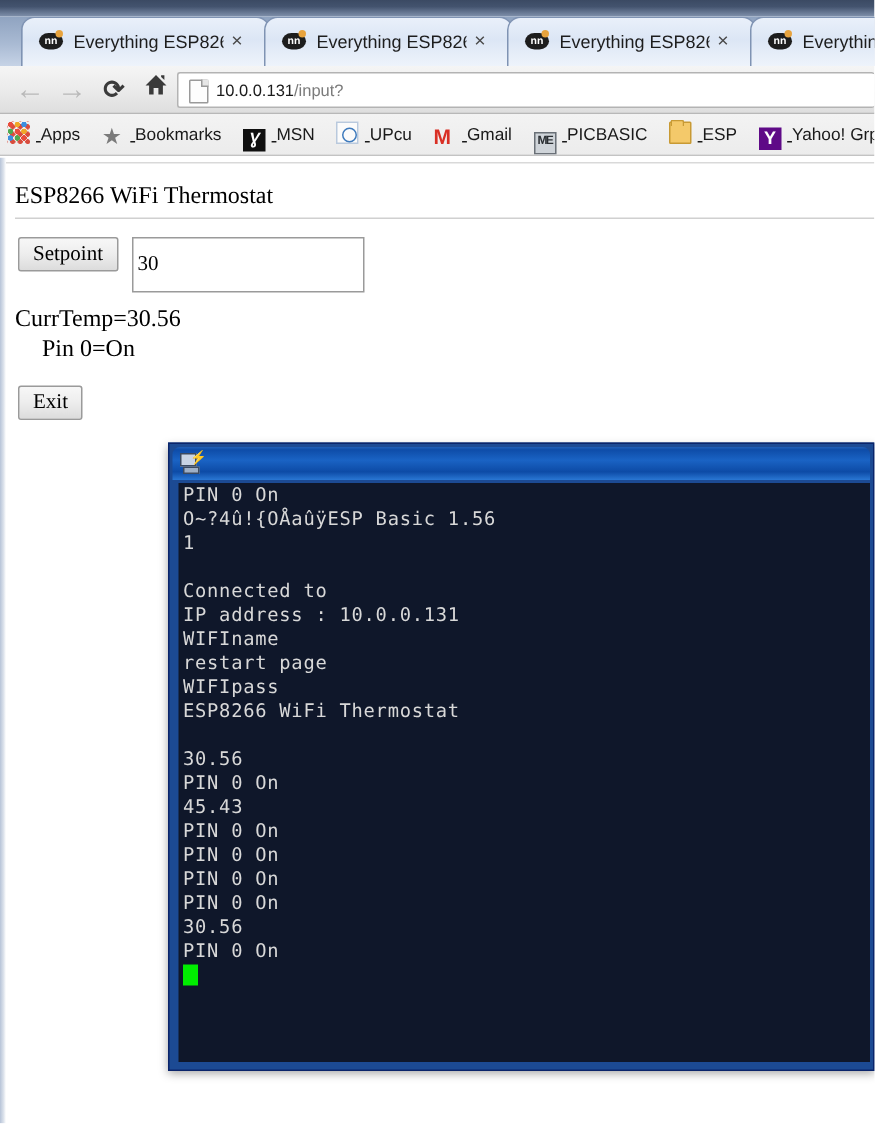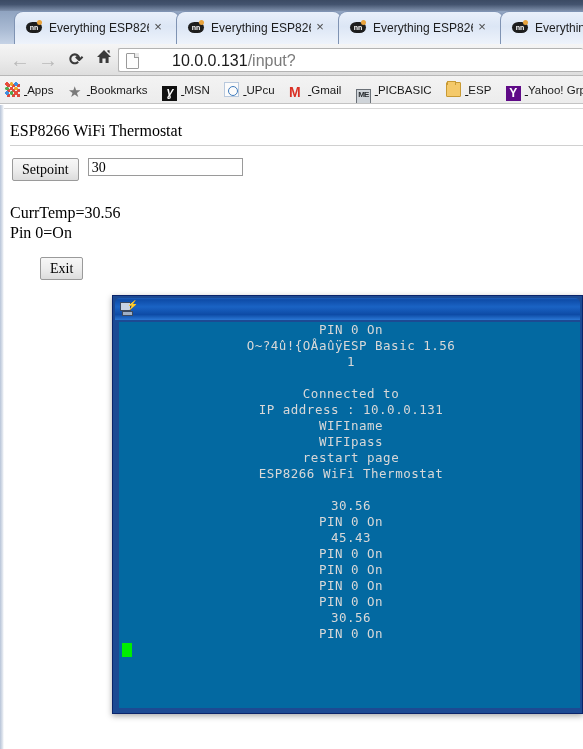--- a/index.html
+++ b/index.html
@@ -45,21 +45,21 @@
   .nav-home{left:92px;}
   .omnibox{position:absolute;left:118px;top:4px;right:0px;height:24px;
      background:#ffffff;border:1px solid #b3b3b3;border-right:none;
      border-radius:2px;box-sizing:border-box;}
   .omnibox .page-ico{position:absolute;left:7px;top:4px;width:11px;height:14px;
      background:#fdfdfd;border:1px solid #9a9a9a;border-radius:1px;}
   .omnibox .page-ico:after{content:"";position:absolute;right:-1px;top:-1px;
      width:4px;height:4px;background:#e6e6e6;border-left:1px solid #9a9a9a;
      border-bottom:1px solid #9a9a9a;}
   .omnibox .url{position:absolute;left:25px;top:2px;height:20px;line-height:20px;
-     font-size:16px;color:#1b1b1b;white-space:nowrap;margin-left:28px;}
+     font-size:11px;color:#1b1b1b;white-space:nowrap;}
   .omnibox .url .dim{color:#7b7b7b;}
 
   .bookmarkbar{position:absolute;left:0;top:76px;width:583px;height:28px;
      background:linear-gradient(to bottom,#f3f3f3 0%,#ececec 100%);
      border-bottom:1px solid #c3c3c3;box-sizing:border-box;
      white-space:nowrap;overflow:hidden;}
   .bm{display:inline-block;height:44px;line-height:28px;vertical-align:top;
      font-size:11.5px;color:#1a1a1a;padding:0 5px;white-space:nowrap;text-decoration:underline;}
   .bm .bmi{display:inline-block;width:15px;height:15px;vertical-align:-3px;
      margin-right:4px;position:relative;}
@@ -109,27 +109,27 @@
      background:#d9d9d9;}
   .pg-title{position:absolute;left:10px;top:17px;font-size:16px;color:#000;
      white-space:nowrap;}
   .pg-rule{position:absolute;left:10px;top:40px;width:573px;height:1px;background:#d0d0d0;}
   .form-row{position:absolute;left:12px;top:53px;height:24px;}
   .btn{display:inline-block;vertical-align:top;height:23px;line-height:21px;
      padding:0 9px;font-size:14px;font-family:"Liberation Serif",serif;color:#000;
      background:linear-gradient(to bottom,#f7f7f7 0%,#ededed 50%,#dcdcdc 100%);
      border:1px solid #9a9a9a;border-radius:2px;box-sizing:border-box;}
   .txtinput{display:inline-block;vertical-align:top;margin-left:5px;
-     width:155px;height:18px;line-height:21px;padding:0 3px;
+     width:155px;height:37px;line-height:21px;padding:0 3px;
      font-size:14px;font-family:"Liberation Serif",serif;color:#000;
      background:#fff;border:1px solid #9a9a9a;box-sizing:border-box;}
   .pg-line{position:absolute;left:10px;font-size:16px;color:#000;white-space:nowrap;}
   .pg-line.l1{top:99px;}
-  .pg-line.l2{top:119px;}
-  .exit-wrap{position:absolute;left:12px;top:152px;margin-left:28px;}
+  .pg-line.l2{top:119px;margin-left:18px;}
+  .exit-wrap{position:absolute;left:12px;top:152px;}
 
   
   #putty{position:absolute;left:112px;top:295px;width:471px;height:419px;
      background:#1c4a93;
      border:1px solid #0a246a;
      box-sizing:border-box;
      box-shadow:0 2px 6px rgba(0,0,0,.35);}
   .putty-titlebar{position:absolute;left:2px;top:2px;right:2px;height:22px;
      background:linear-gradient(to bottom,#1f5fb8 0%,#0e4ca8 8%,#1a63c4 40%,#0d4ba6 75%,#2a77d4 100%);
      border-top-left-radius:5px;border-top-right-radius:5px;}
@@ -137,21 +137,21 @@
   .putty-icon .pc-mon{position:absolute;left:1px;top:1px;width:11px;height:9px;
      background:#c9d4e4;border:1px solid #3c4a60;box-sizing:border-box;}
   .putty-icon .pc-base{position:absolute;left:3px;top:10px;width:11px;height:5px;
      background:#9fb0c6;border:1px solid #3c4a60;box-sizing:border-box;}
   .putty-icon .pc-bolt{position:absolute;left:8px;top:0px;width:6px;height:8px;
      color:#ffd94a;font-size:9px;line-height:8px;}
   .putty-title{position:absolute;left:25px;top:3px;height:17px;line-height:17px;
      font-size:12px;font-weight:bold;color:#ffffff;white-space:nowrap;
      text-shadow:1px 1px 1px rgba(0,0,0,.5);margin-top:48px;}
   .putty-term{position:absolute;left:6px;top:26px;right:2px;bottom:5px;
-     background:#0369a1;overflow:hidden;text-align:center;}
+     background:#0f172a;overflow:hidden;}
   .term-line{height:16px;line-height:16px;padding-left:3px;
      font-family:"DejaVu Sans Mono", monospace;font-size:12.5px;
      color:#d8d8d8;white-space:pre;letter-spacing:0.5px;}
   .term-cursor{width:10px;height:14px;background:#00ee00;margin-left:3px;margin-top:1px;}
 </style>
 </head>
 <body>
 
 <div id="browser">
 
@@ -279,22 +279,22 @@
   </div>
   <div class="putty-term">
     <div id="term-lines">
         <div class="term-line">PIN 0 On</div>
         <div class="term-line">O~?4û!{OÅaûÿESP Basic 1.56</div>
         <div class="term-line">1</div>
         <div class="term-line">&nbsp;</div>
         <div class="term-line">Connected to</div>
         <div class="term-line">IP address : 10.0.0.131</div>
         <div class="term-line">WIFIname</div>
+        <div class="term-line">restart page</div>
         <div class="term-line">WIFIpass</div>
-        <div class="term-line">restart page</div>
         <div class="term-line">ESP8266 WiFi Thermostat</div>
         <div class="term-line">&nbsp;</div>
         <div class="term-line">30.56</div>
         <div class="term-line">PIN 0 On</div>
         <div class="term-line">45.43</div>
         <div class="term-line">PIN 0 On</div>
         <div class="term-line">PIN 0 On</div>
         <div class="term-line">PIN 0 On</div>
         <div class="term-line">PIN 0 On</div>
         <div class="term-line">30.56</div>

